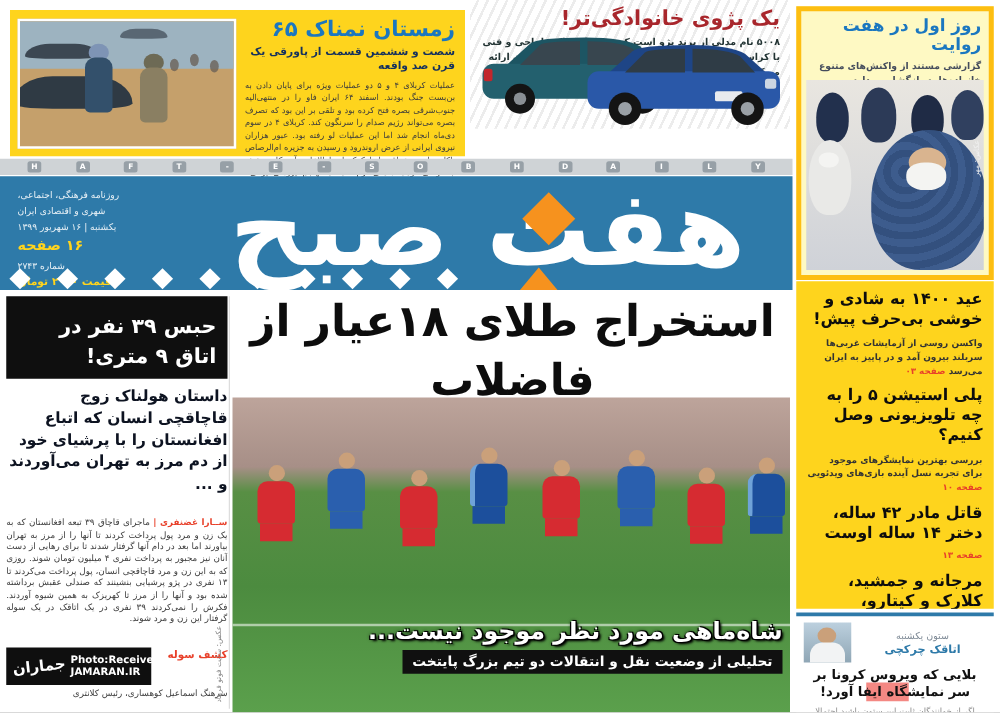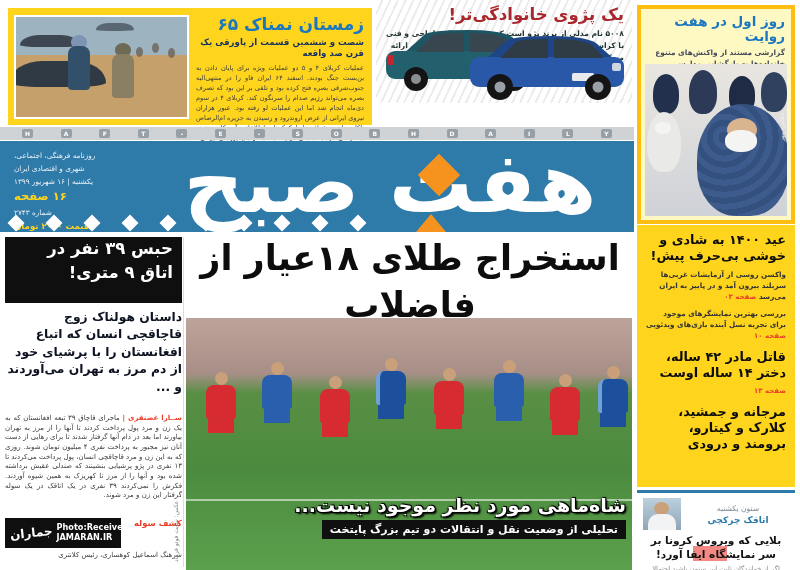--- a/index.html
+++ b/index.html
@@ -58,21 +58,21 @@
   .mh-tri{position:absolute;left:416px;top:214px;width:0;height:0;border-left:15px solid transparent;border-right:15px solid transparent;border-bottom:18px solid #f6921e;z-index:2}
   .bunt{position:absolute;bottom:3px;width:12px;height:12px;background:#fff;transform:rotate(45deg)}
 
   
   .lead{left:188px;top:235px;width:444px;text-align:center}
   .lead-h1{color:#0d0d0d;font-size:35px;font-weight:bold;letter-spacing:-1px;line-height:1.35}
   .lead-sub{font-size:12px;font-weight:bold;color:#1c1c1c;margin-top:2px}
   .lead-sub .ref{font-size:7px}
 
   
-  .blk-title{left:5px;top:237px;width:177px;height:66px;background:#0f0f0f;color:#fff;font-size:16.5px;font-weight:bold;text-align:right;padding:0 9px;line-height:1.45}
+  .blk-title{left:5px;top:237px;width:177px;height:66px;background:#0f0f0f;color:#fff;font-size:16.5px;font-weight:bold;text-align:right;padding:12px 9px;line-height:1.45}
   .lede{left:5px;top:309px;width:177px;font-size:12.3px;font-weight:bold;color:#0d1321;text-align:right;line-height:1.42}
   .lstory-body{left:5px;top:414px;width:177px;height:102px;font-size:7px;color:#3a3a3a;text-align:justify;line-height:1.38;overflow:hidden}
   .lstory-body .byline{color:#e8402a;font-weight:bold}
   .credit-row{left:5px;top:518px;width:177px;display:flex;flex-direction:row;gap:5px}
   .jamaran{width:116px;height:30px;background:#0f0f0f;display:flex;align-items:center;gap:4px;padding:2px 5px;direction:ltr}
   .jam-logo{color:#fff;font-size:12px;font-weight:bold;transform:rotate(-6deg);white-space:nowrap}
   .jam-text{color:#fff;font-size:8.2px;font-weight:bold;line-height:1.2;text-align:left}
   .subsec{flex:1;text-align:right}
   .subsec .ref{font-size:8.4px}
   .sub-body{left:5px;top:551px;width:177px;font-size:7px;color:#3a3a3a;text-align:right;line-height:1.4}
@@ -330,20 +330,21 @@
 
   <div class="abs sidebar rtl">
     <div class="sb-item">
       <div class="sb-title">عید ۱۴۰۰ به شادی و خوشی بی‌حرف پیش!</div>
       <div class="sb-sub">
         <span>واکسن روسی از آزمایشات غربی‌ها سربلند بیرون آمد و در پاییز به ایران می‌رسد</span>
         <span class="ref">صفحه ۰۳</span>
       </div>
     </div>
     <div class="sb-item">
+      <div class="sb-title">پلی استیشن ۵ را به چه تلویزیونی وصل کنیم؟</div>
       <div class="sb-sub">
         <span>بررسی بهترین نمایشگرهای موجود برای تجربه نسل آینده بازی‌های ویدئویی</span>
         <span class="ref">صفحه ۱۰</span>
       </div>
     </div>
     <div class="sb-item">
       <div class="sb-title">
         <span>قاتل مادر ۴۲ ساله، دختر ۱۴ ساله اوست</span>
         <span class="ref">صفحه ۱۳</span>
       </div>

